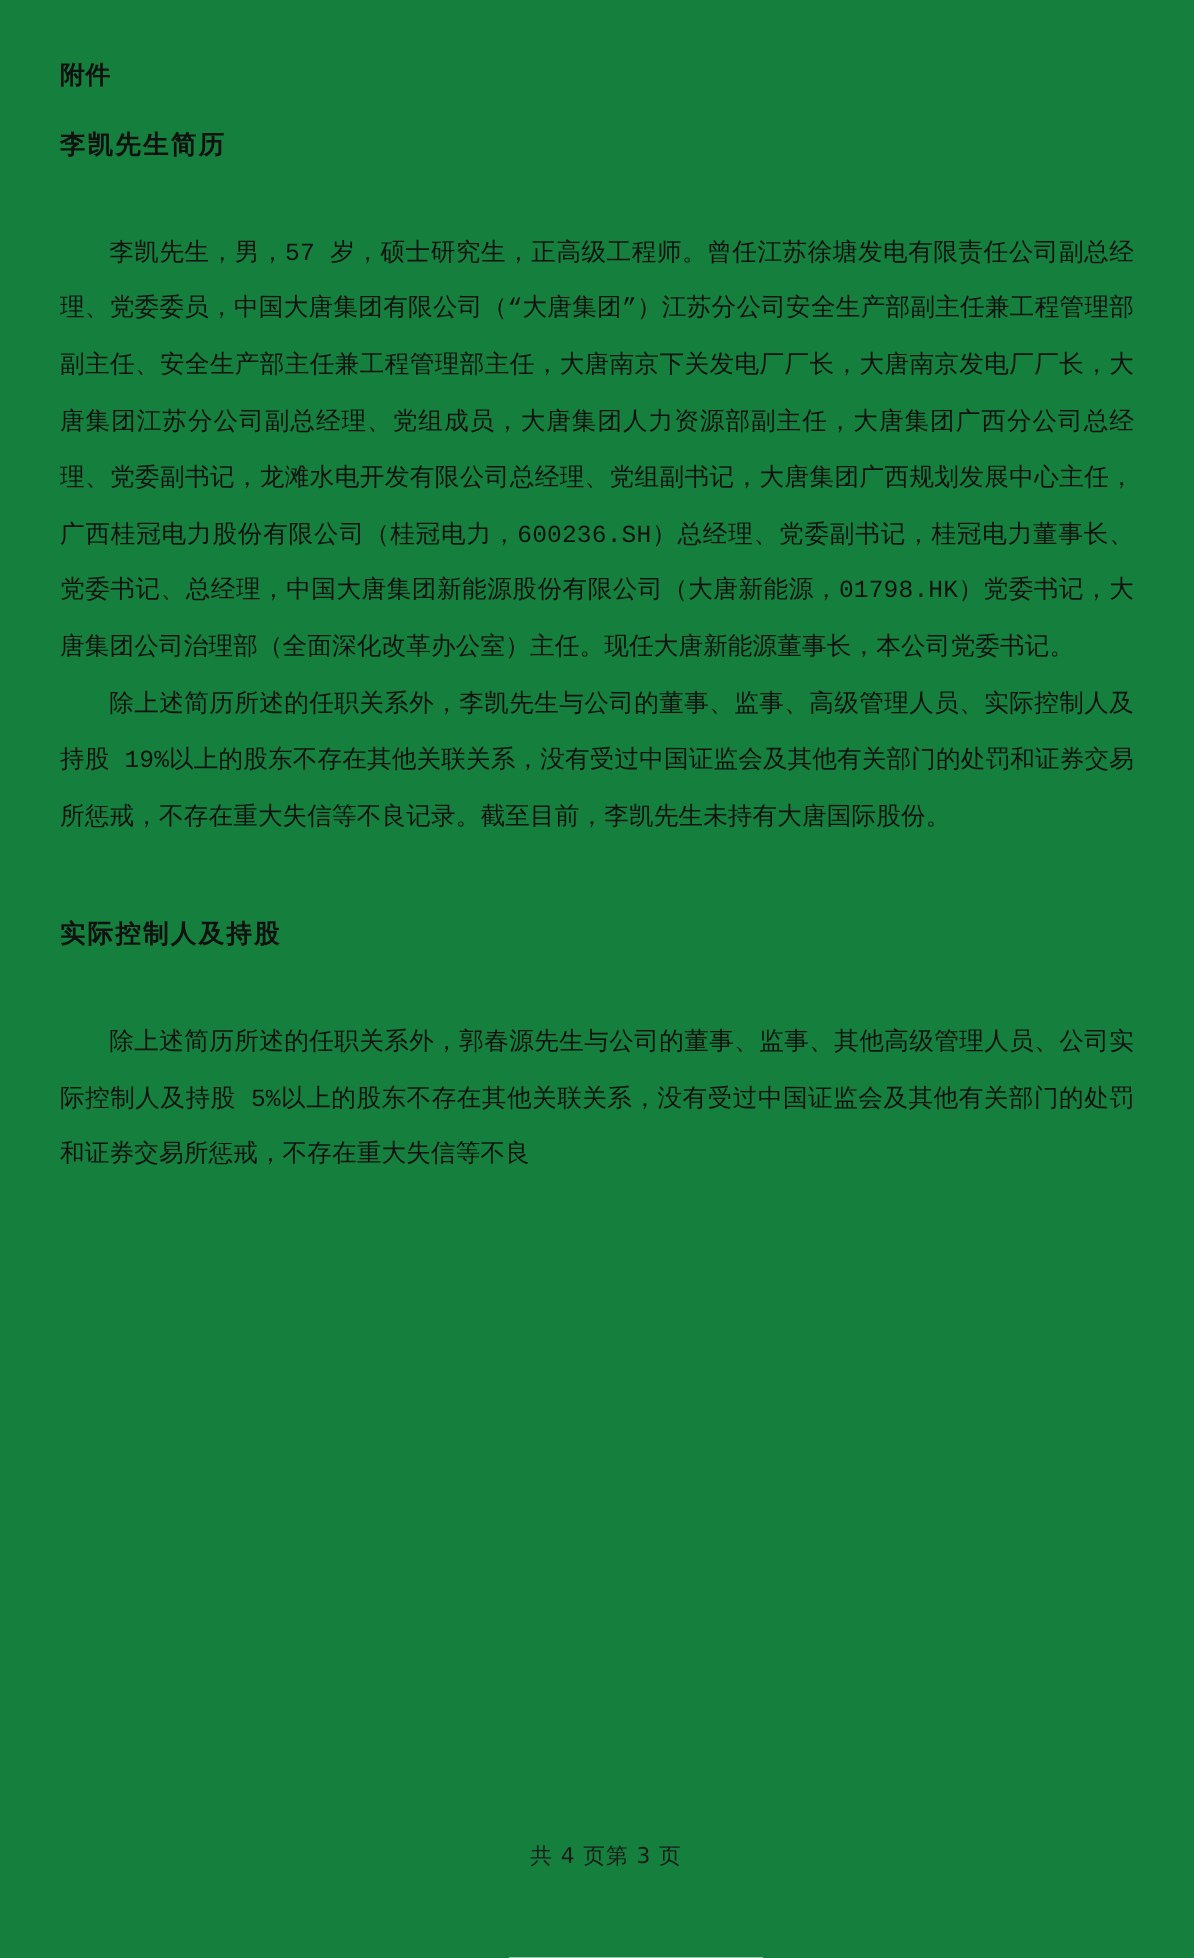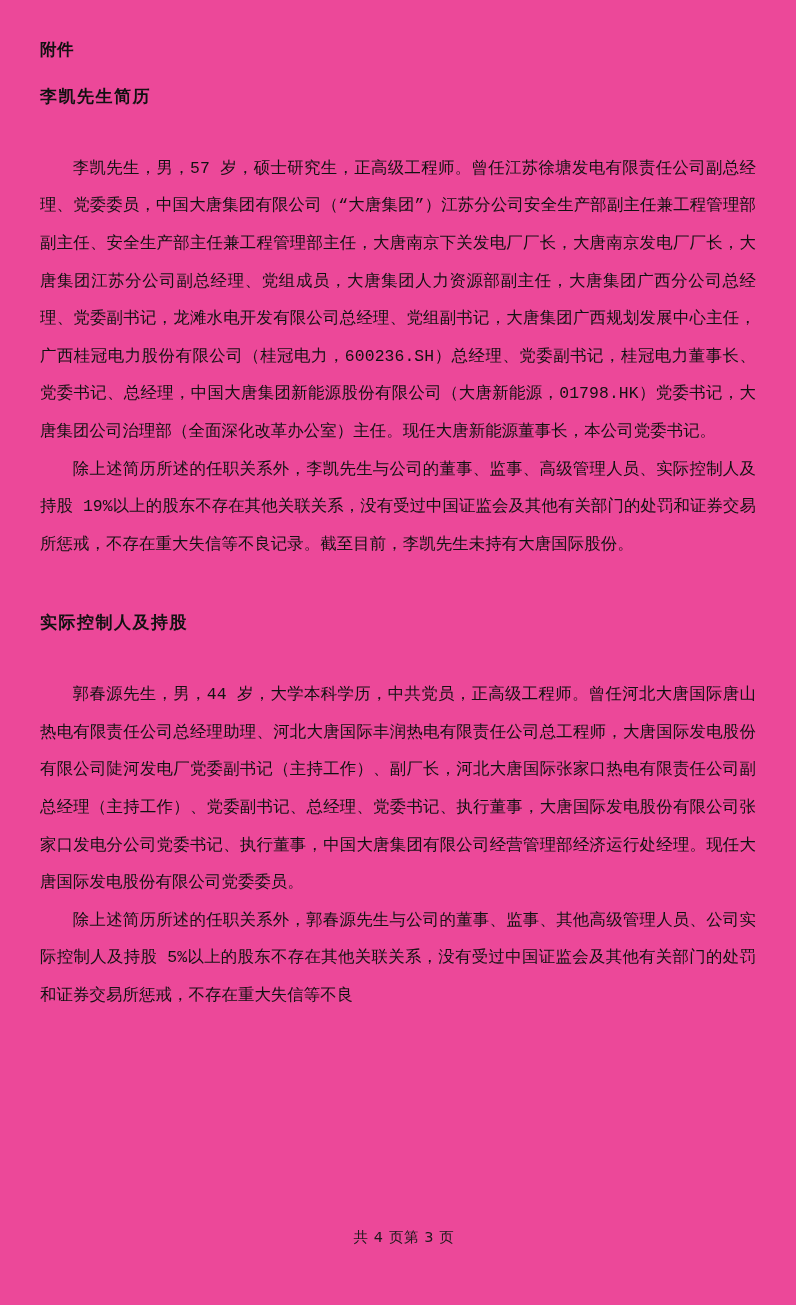--- a/index.html
+++ b/index.html
@@ -9,21 +9,21 @@
   }
   body {
     font-family: "DejaVu Serif", "Liberation Serif", serif;
     color: #1a1a1a;
   }
   .page {
     position: relative;
     width: 796px;
     height: 1305px;
     margin: 0 auto;
-    background: #ec4899;
+    background: #15803d;
     box-sizing: border-box;
     overflow: hidden;
   }
   .content {
     position: absolute;
     left: 40px;
     top: 38px;
     width: 716px;
   }
   .label-attachment {
@@ -87,21 +87,20 @@
       <div class="title-gap-bottom"></div>
       <p class="para indent">李凯先生，男，57 岁，硕士研究生，正高级工程师。曾任江苏徐塘发电有限责任公司副总经理、党委委员，中国大唐集团有限公司（“大唐集团”）江苏分公司安全生产部副主任兼工程管理部副主任、安全生产部主任兼工程管理部主任，大唐南京下关发电厂厂长，大唐南京发电厂厂长，大唐集团江苏分公司副总经理、党组成员，大唐集团人力资源部副主任，大唐集团广西分公司总经理、党委副书记，龙滩水电开发有限公司总经理、党组副书记，大唐集团广西规划发展中心主任，广西桂冠电力股份有限公司（桂冠电力，600236.SH）总经理、党委副书记，桂冠电力董事长、党委书记、总经理，中国大唐集团新能源股份有限公司（大唐新能源，01798.HK）党委书记，大唐集团公司治理部（全面深化改革办公室）主任。现任大唐新能源董事长，本公司党委书记。</p>
       <p class="para indent">除上述简历所述的任职关系外，李凯先生与公司的董事、监事、高级管理人员、实际控制人及持股 19%以上的股东不存在其他关联关系，没有受过中国证监会及其他有关部门的处罚和证券交易所惩戒，不存在重大失信等不良记录。截至目前，李凯先生未持有大唐国际股份。</p>
     </div>
 
     <div class="section-gap"></div>
 
     <div class="section">
       <h2 class="section-title">实际控制人及持股</h2>
       <div class="title-gap-bottom"></div>
-      <p class="para indent">郭春源先生，男，44 岁，大学本科学历，中共党员，正高级工程师。曾任河北大唐国际唐山热电有限责任公司总经理助理、河北大唐国际丰润热电有限责任公司总工程师，大唐国际发电股份有限公司陡河发电厂党委副书记（主持工作）、副厂长，河北大唐国际张家口热电有限责任公司副总经理（主持工作）、党委副书记、总经理、党委书记、执行董事，大唐国际发电股份有限公司张家口发电分公司党委书记、执行董事，中国大唐集团有限公司经营管理部经济运行处经理。现任大唐国际发电股份有限公司党委委员。</p>
       <p class="para indent">除上述简历所述的任职关系外，郭春源先生与公司的董事、监事、其他高级管理人员、公司实际控制人及持股 5%以上的股东不存在其他关联关系，没有受过中国证监会及其他有关部门的处罚和证券交易所惩戒，不存在重大失信等不良</p>
     </div>
 
   </div>
 
   <div class="footer">共 4 页第 3 页</div>
 
 </div>
 
 </body></html>

